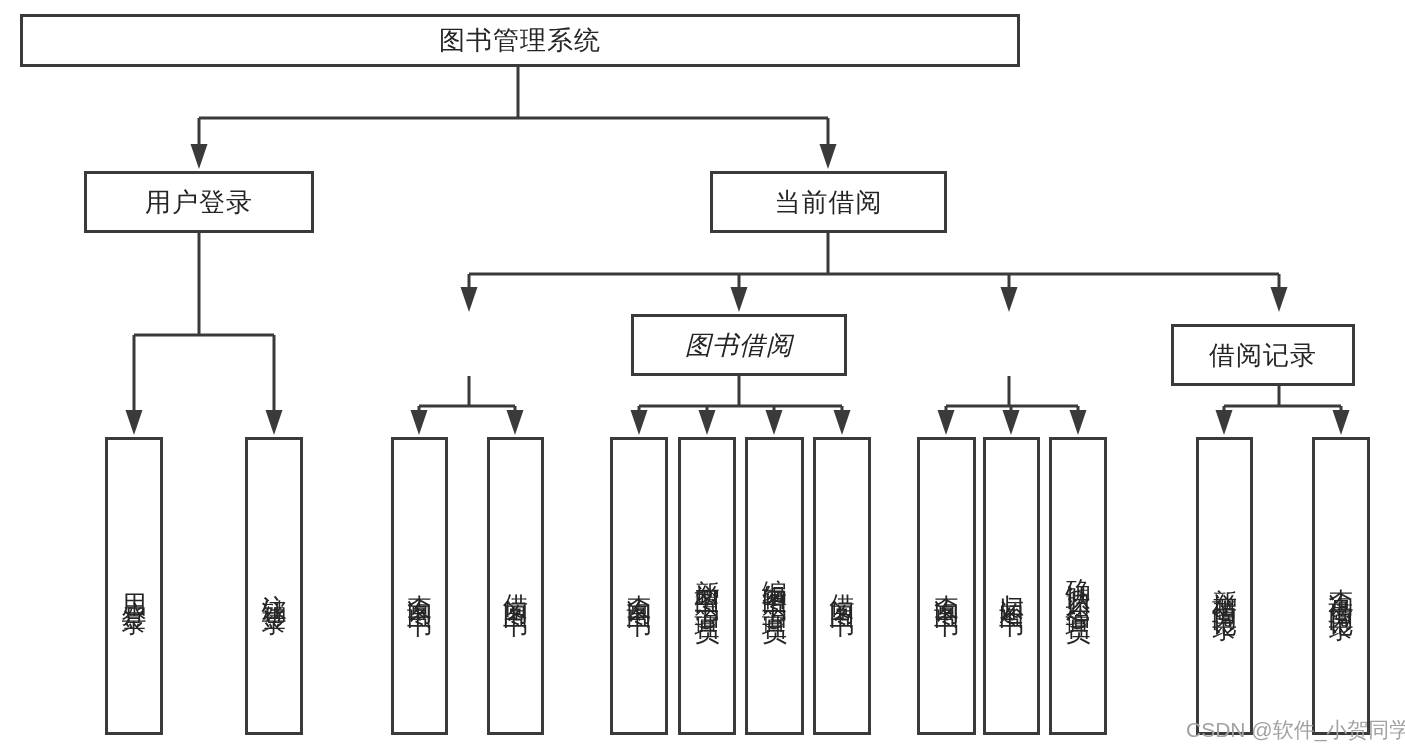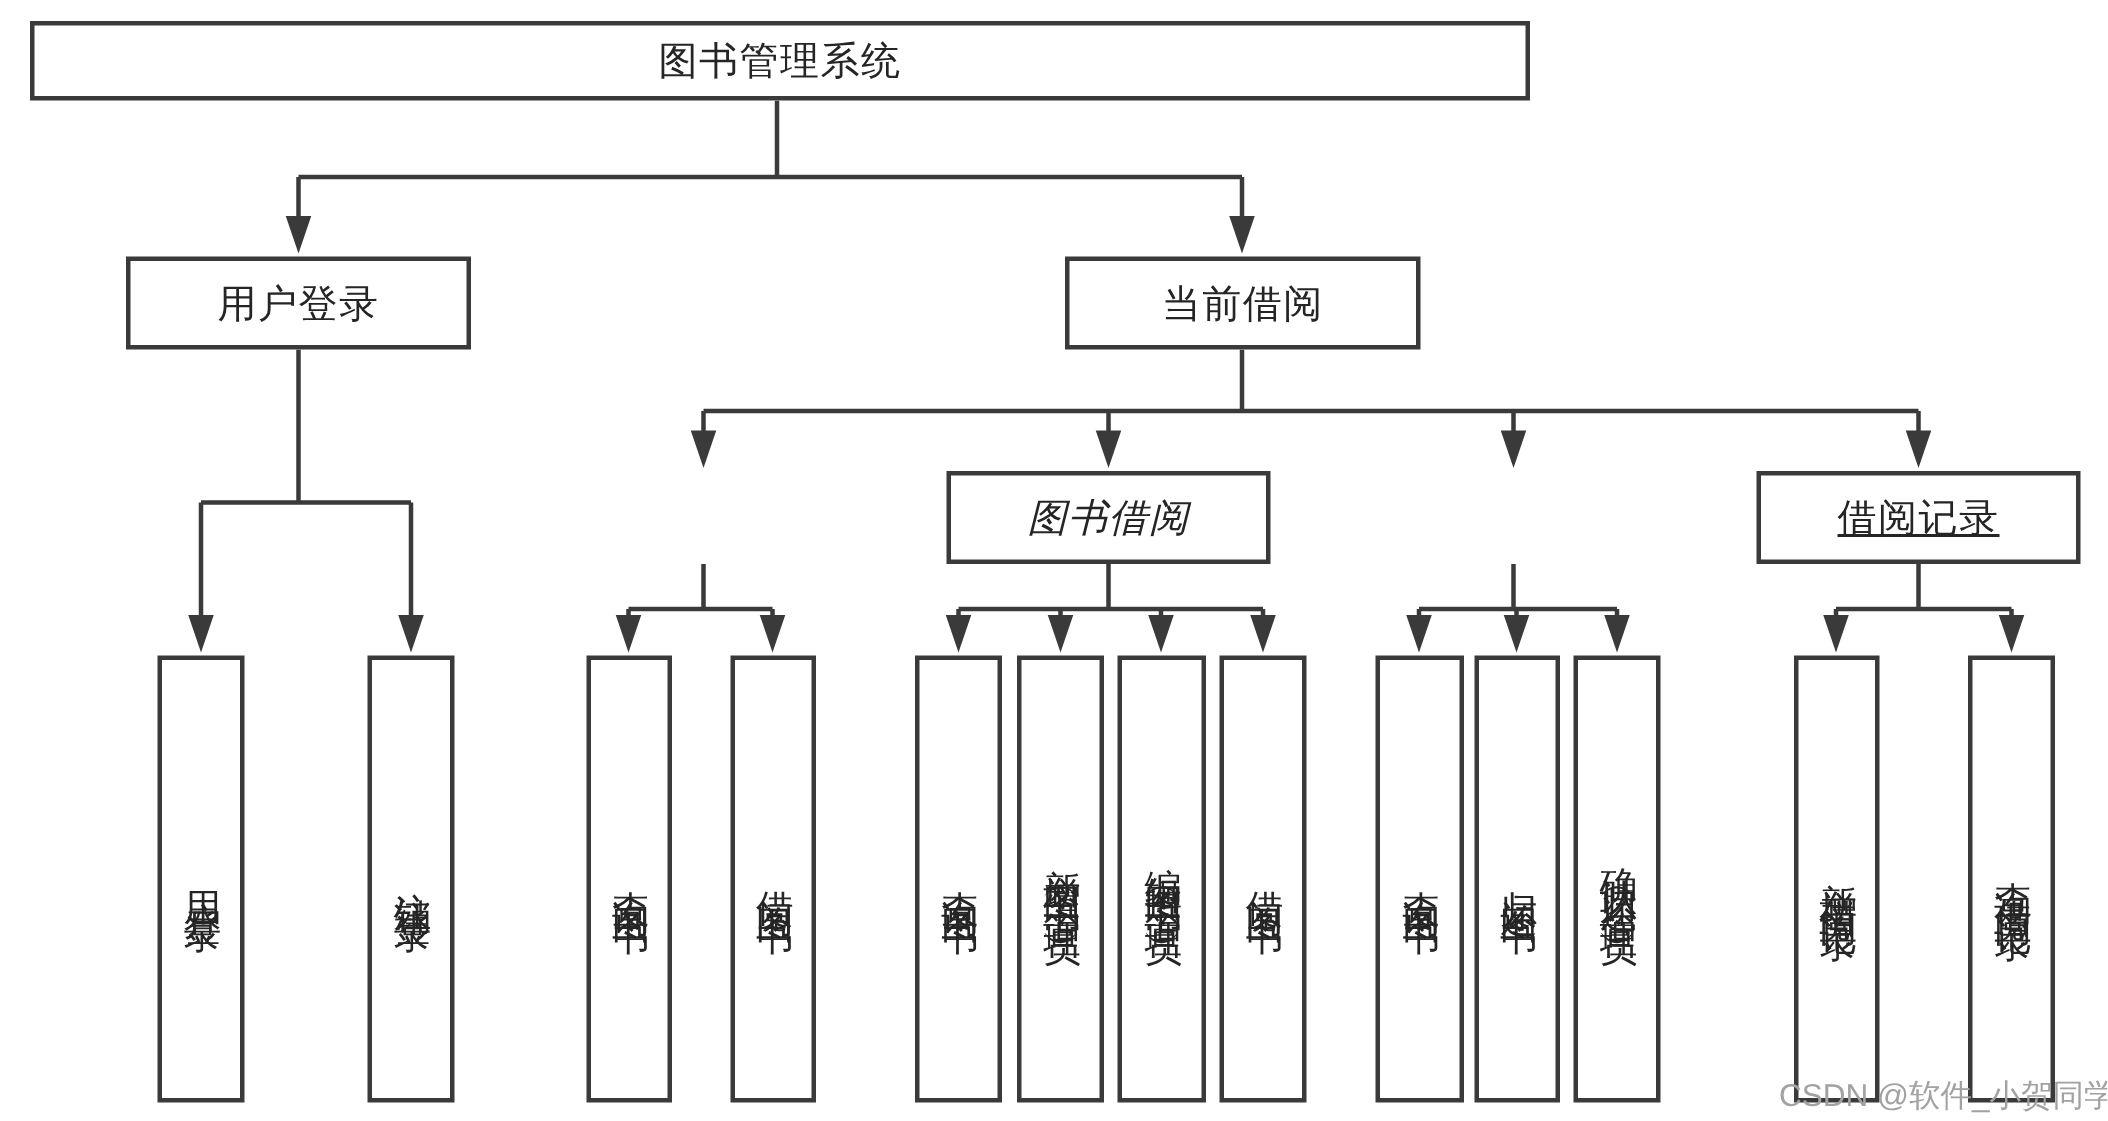--- a/index.html
+++ b/index.html
@@ -101,21 +101,21 @@
       <path d="M1332.5 410 L1349.5 410 L1341 435 Z"></path>
     </g>
   </svg>
 
   <div class="node hbox" style="left:20px; top:14px; width:1000px; height:53px;">图书管理系统</div>
 
   <div class="node hbox" style="left:84px; top:171px; width:230px; height:62px;">用户登录</div>
   <div class="node hbox" style="left:710px; top:171px; width:237px; height:62px;">当前借阅</div>
 
   <div class="node hbox" style="left:631px; top:314px; width:216px; height:62px;font-style:italic;">图书借阅</div>
-  <div class="node hbox" style="left:1171px; top:314px; width:216px; height:62px;text-decoration:underline;">借阅记录</div>
+  <div class="node hbox" style="left:1171px; top:324px; width:184px; height:62px;">借阅记录</div>
 
   <div class="node vbox" style="left:105px; width:58px;">用户登录</div>
   <div class="node vbox" style="left:245px; width:58px;">注销登录</div>
 
   <div class="node vbox" style="left:391px; width:57px;">查询图书</div>
   <div class="node vbox" style="left:487px; width:57px;">借阅图书</div>
 
   <div class="node vbox" style="left:610px; width:58px;">查询图书</div>
   <div class="node vbox" style="left:678px; width:58px;">新增图书（管理员）</div>
   <div class="node vbox" style="left:745px; width:59px;">编辑图书（管理员）</div>

